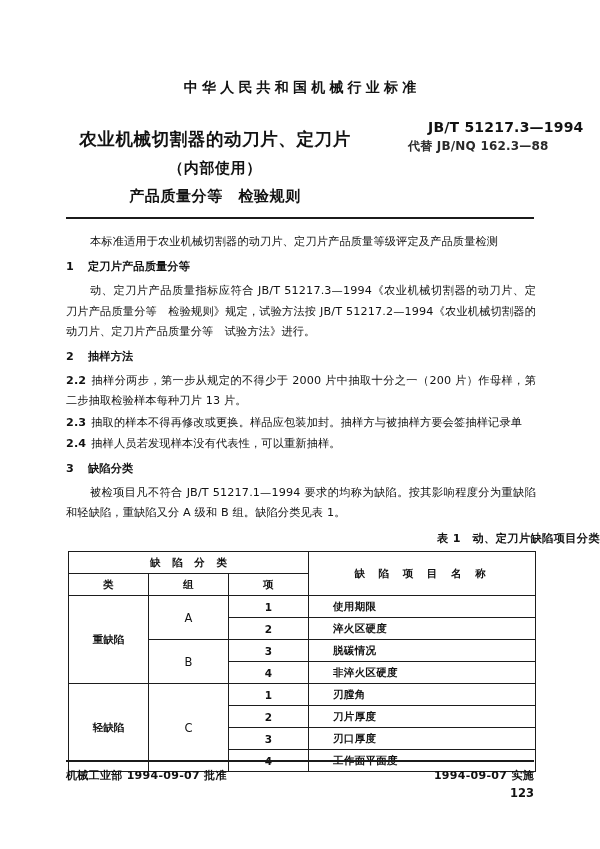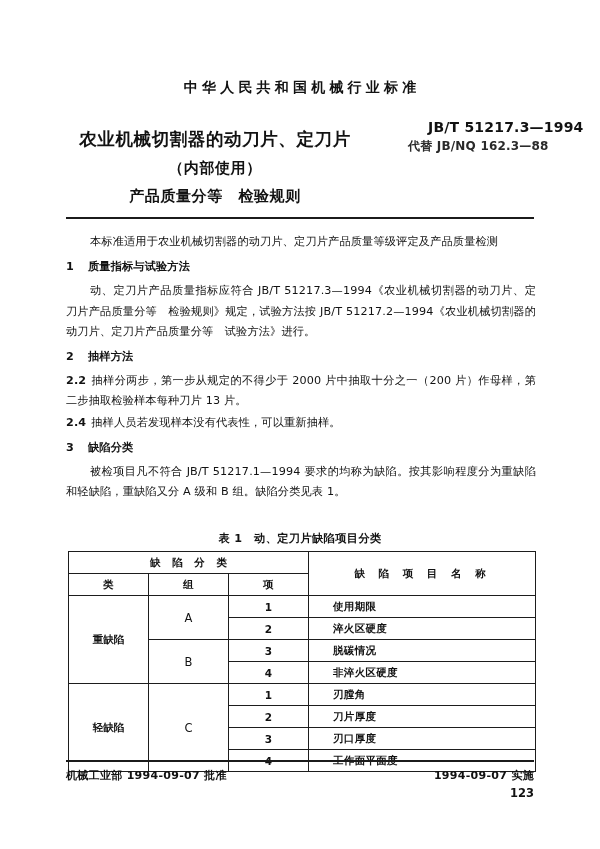--- a/index.html
+++ b/index.html
@@ -122,21 +122,21 @@
   .cl .cnum {
     font-weight: bold;
     margin-right: 5px;
   }
 
   
   .tbl-caption {
     position: absolute;
     left: 0; right: 0;
     top: 531px;
-    text-align: center;
+    text-align: right;
     font-size: 11.2px;
     font-weight: bold;
     letter-spacing: 0.4px;
   }
 
   table.defects {
     position: absolute;
     left: 68px;
     top: 551px;
     width: 467px;
@@ -230,26 +230,27 @@
     <div class="title-line">农业机械切割器的动刀片、定刀片</div>
     <div class="title-sub">（内部使用）</div>
     <div class="title-sub">产品质量分等　检验规则</div>
   </div>
 
   <div class="rule-top"></div>
 
   <div class="body">
     <p class="p-indent">本标准适用于农业机械切割器的动刀片、定刀片产品质量等级评定及产品质量检测</p>
 
-    <p class="sec-head"><span class="num">1</span><span>质量指标与试验方法</span></p>
+    <p class="sec-head"><span class="num">1</span><span>定刀片产品质量分等</span></p>
     <p class="p-indent">动、定刀片产品质量指标应符合 JB/T 51217.3—1994《农业机械切割器的动刀片、定刀片产品质量分等　检验规则》规定，试验方法按 JB/T 51217.2—1994《农业机械切割器的动刀片、定刀片产品质量分等　试验方法》进行。</p>
 
     <p class="sec-head"><span class="num">2</span><span>抽样方法</span></p>
 
     <p class="cl"><span class="cnum">2.2</span><span>抽样分两步，第一步从规定的不得少于 2000 片中抽取十分之一（200 片）作母样，第二步抽取检验样本每种刀片 13 片。</span></p>
+    <p class="cl"><span class="cnum">2.3</span><span>抽取的样本不得再修改或更换。样品应包装加封。抽样方与被抽样方要会签抽样记录单</span></p>
     <p class="cl"><span class="cnum">2.4</span><span>抽样人员若发现样本没有代表性，可以重新抽样。</span></p>
 
     <p class="sec-head"><span class="num">3</span><span>缺陷分类</span></p>
     <p class="p-indent">被检项目凡不符合 JB/T 51217.1—1994 要求的均称为缺陷。按其影响程度分为重缺陷和轻缺陷，重缺陷又分 A 级和 B 组。缺陷分类见表 1。</p>
   </div>
 
   <div class="tbl-caption">表 1　动、定刀片缺陷项目分类</div>
 
   <table class="defects">
     <colgroup>

